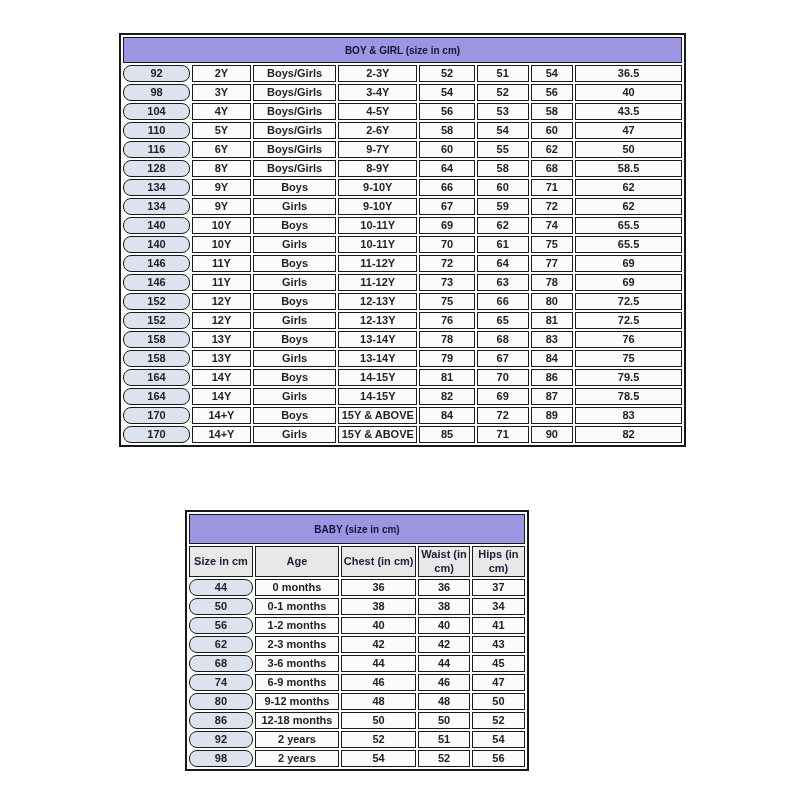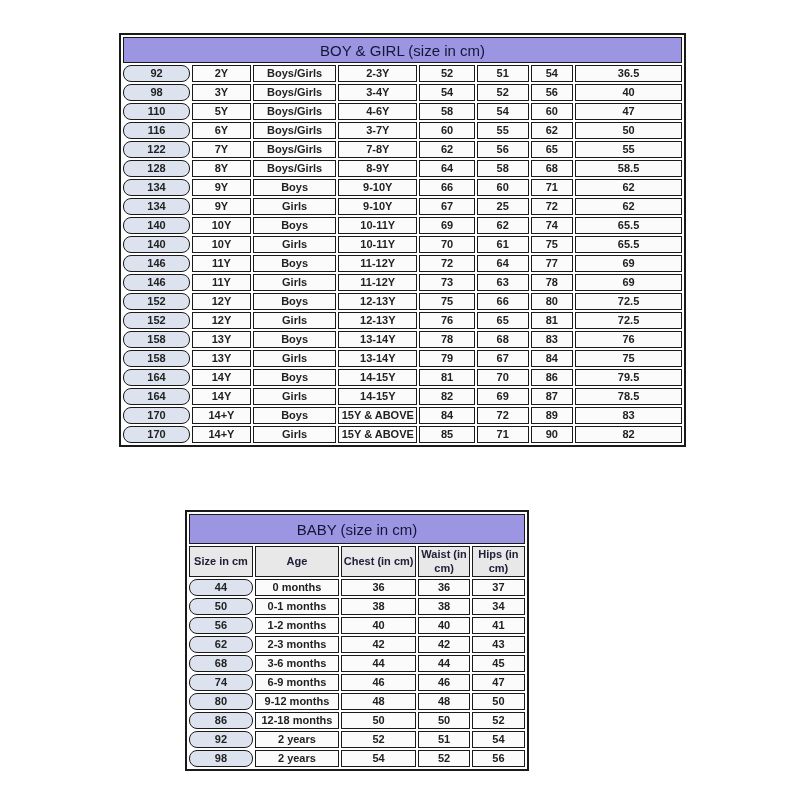--- a/index.html
+++ b/index.html
@@ -36,22 +36,22 @@
   .size-table td, .size-table th {
     border: 1px solid var(--border);
     text-align: center;
     vertical-align: middle;
     padding: 0 1px;
     overflow: hidden;
   }
   .band-cell {
     background: var(--band);
     color: var(--title-text);
-    font-weight: normal;
-    font-size: 15px;
+    font-weight: bold;
+    font-size: 10px;
     height: 26px;
   }
   .t2 .band-cell { height: 30px; margin-left: 41px; }
 
   .size-table th {
     background: var(--header-bg);
     color: var(--header-text);
     font-weight: bold;
     font-size: 11px;
     line-height: 1.25;
@@ -105,48 +105,48 @@
           <td class="first-col">98</td>
           <td>3Y</td>
           <td>Boys/Girls</td>
           <td>3-4Y</td>
           <td>54</td>
           <td>52</td>
           <td>56</td>
           <td>40</td>
         </tr>
         <tr>
+          <td class="first-col">104</td>
+          <td>4Y</td>
+          <td>Boys/Girls</td>
+          <td>4-5Y</td>
+          <td>56</td>
+          <td>53</td>
+          <td>58</td>
+          <td>43.5</td>
+        </tr>
+        <tr>
           <td class="first-col">110</td>
           <td>5Y</td>
           <td>Boys/Girls</td>
-          <td>4-6Y</td>
+          <td>2-6Y</td>
           <td>58</td>
           <td>54</td>
           <td>60</td>
           <td>47</td>
         </tr>
         <tr>
           <td class="first-col">116</td>
           <td>6Y</td>
           <td>Boys/Girls</td>
-          <td>3-7Y</td>
+          <td>9-7Y</td>
           <td>60</td>
           <td>55</td>
           <td>62</td>
           <td>50</td>
-        </tr>
-        <tr>
-          <td class="first-col">122</td>
-          <td>7Y</td>
-          <td>Boys/Girls</td>
-          <td>7-8Y</td>
-          <td>62</td>
-          <td>56</td>
-          <td>65</td>
-          <td>55</td>
         </tr>
         <tr>
           <td class="first-col">128</td>
           <td>8Y</td>
           <td>Boys/Girls</td>
           <td>8-9Y</td>
           <td>64</td>
           <td>58</td>
           <td>68</td>
           <td>58.5</td>
@@ -160,21 +160,21 @@
           <td>60</td>
           <td>71</td>
           <td>62</td>
         </tr>
         <tr>
           <td class="first-col">134</td>
           <td>9Y</td>
           <td>Girls</td>
           <td>9-10Y</td>
           <td>67</td>
-          <td>25</td>
+          <td>59</td>
           <td>72</td>
           <td>62</td>
         </tr>
         <tr>
           <td class="first-col">140</td>
           <td>10Y</td>
           <td>Boys</td>
           <td>10-11Y</td>
           <td>69</td>
           <td>62</td>

